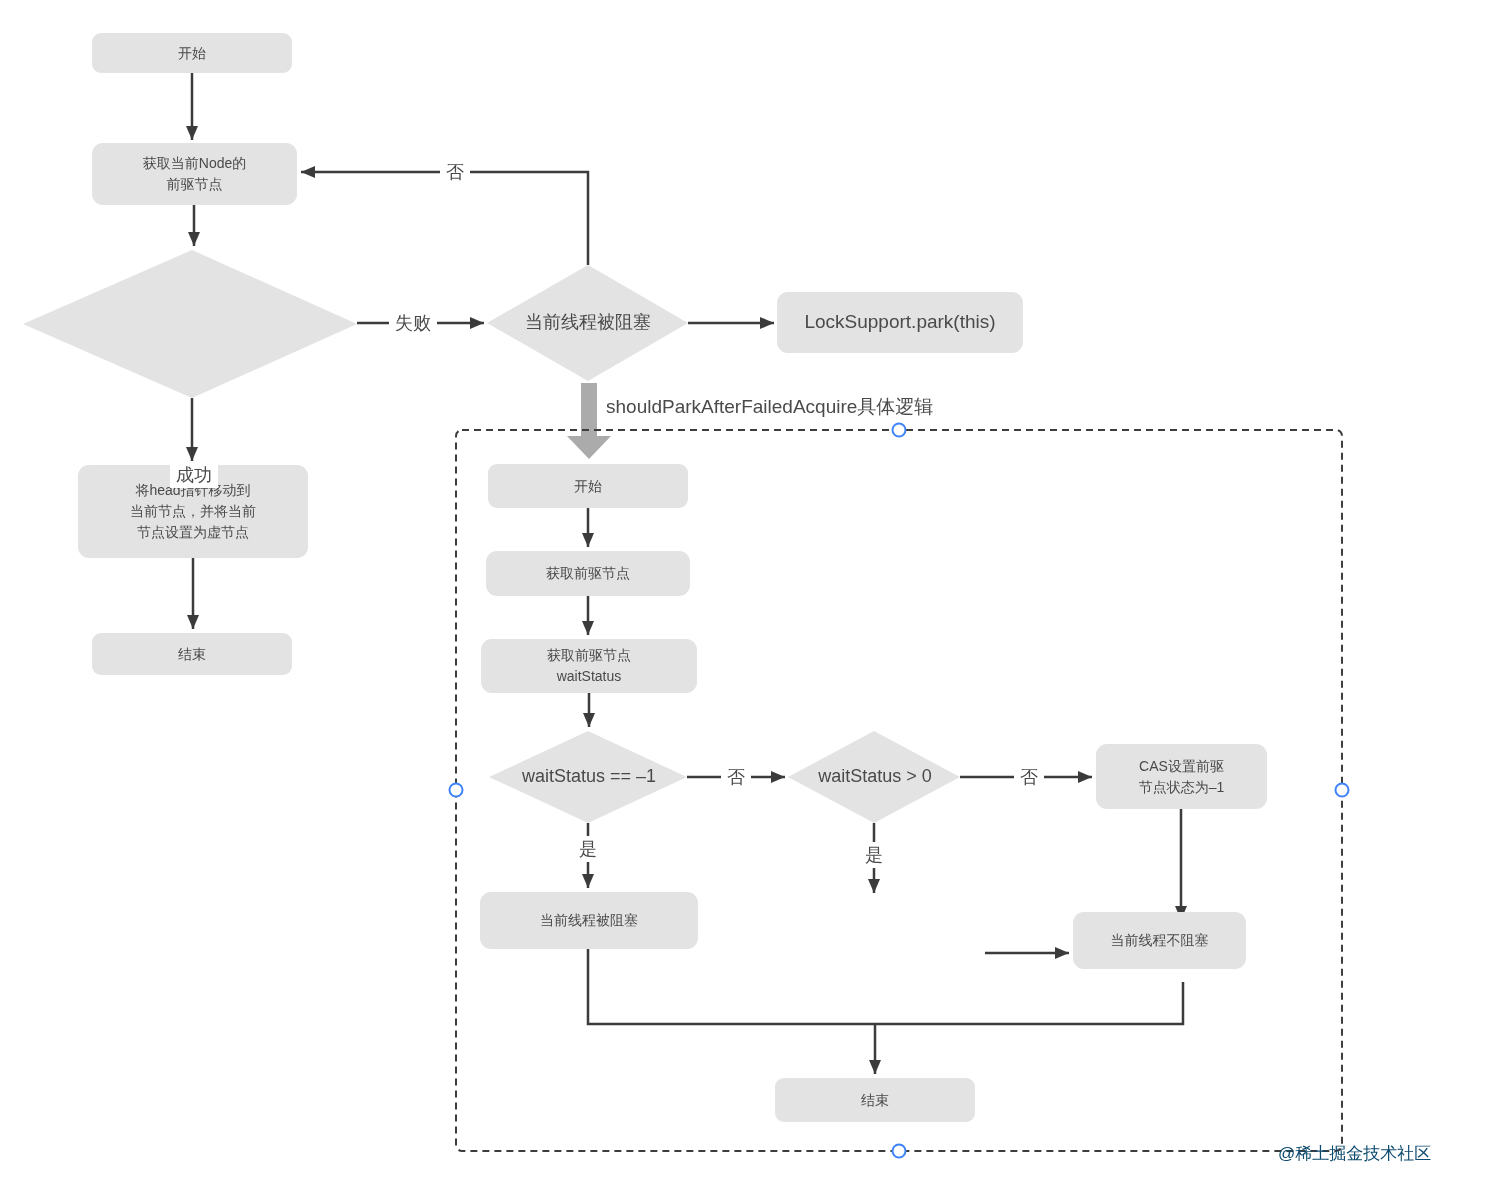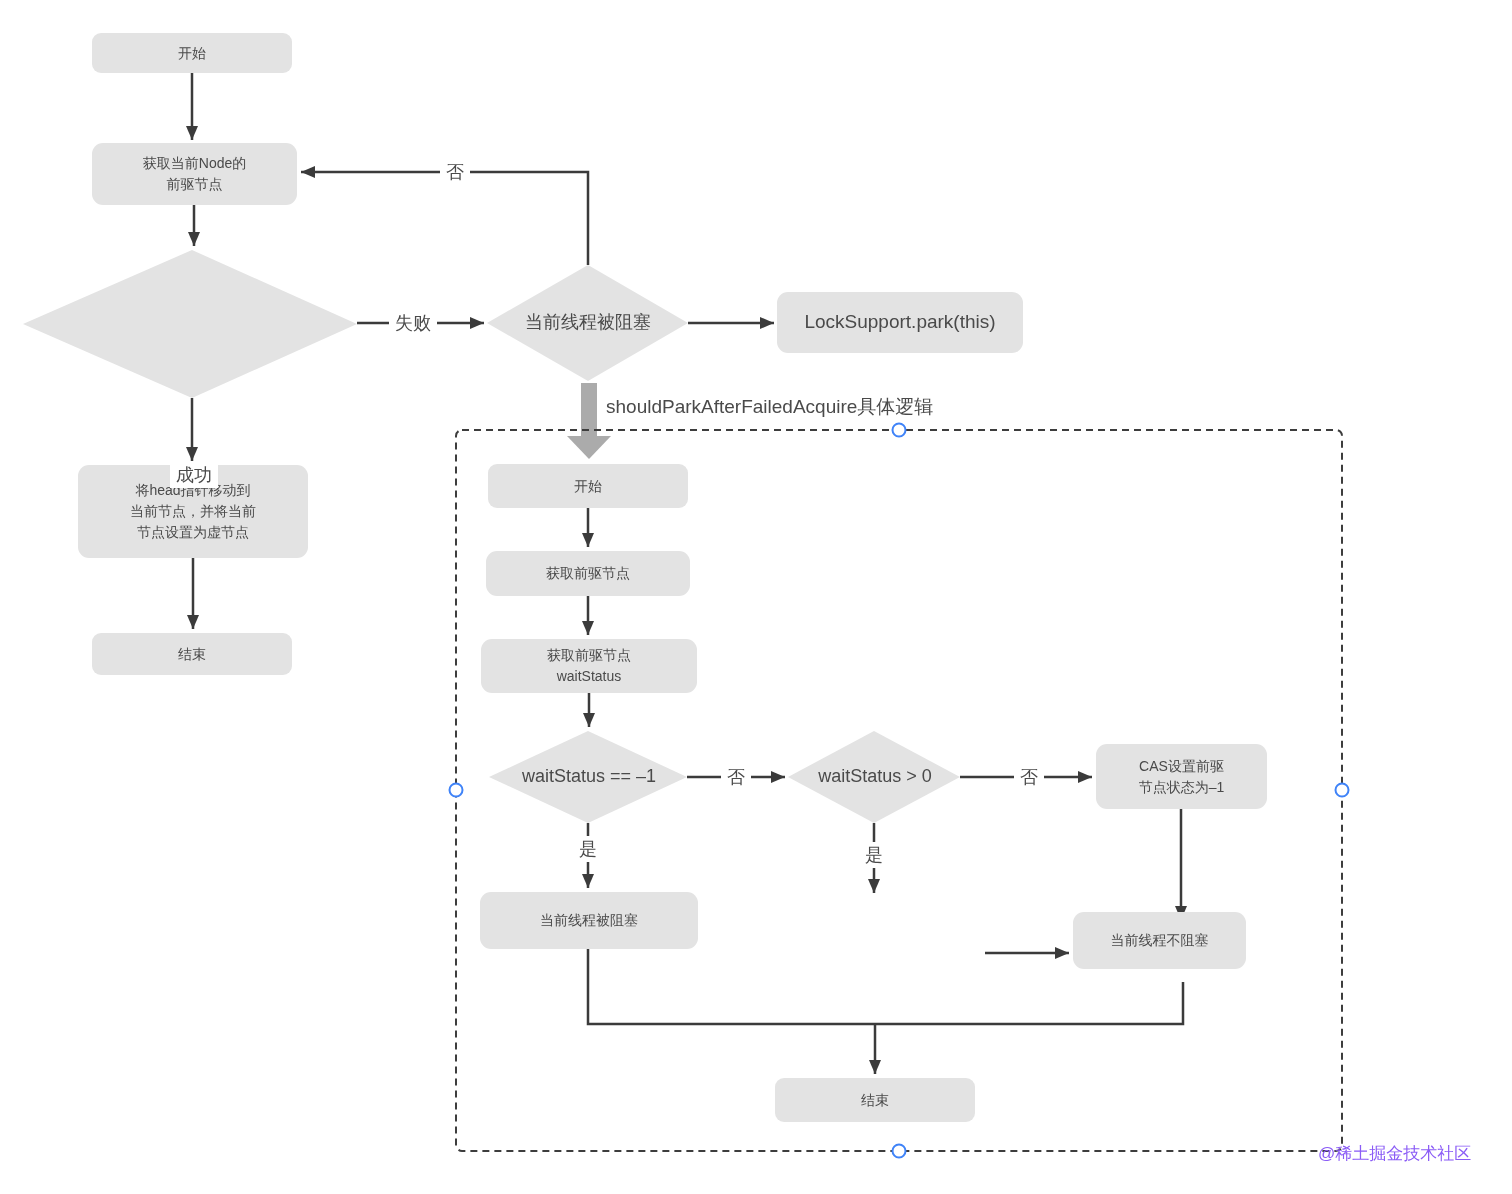--- a/index.html
+++ b/index.html
@@ -59,24 +59,24 @@
   }
   .annotation {
     position: absolute;
     left: 606px;
     top: 394px;
     font-size: 19px;
     color: #4a4a4a;
   }
   .watermark {
     position: absolute;
-    left: 1318px;
+    left: 1278px;
     top: 1142px;
     font-size: 17px;
-    color: #8b5cf6;
+    color: #0c4a6e;
   }
 </style>
 </head>
 <body>
 
 <div class="canvas">
 
   <svg class="wire-layer" viewBox="0 0 1512 1194">
     <defs>
       <marker id="ah" markerUnits="userSpaceOnUse" markerWidth="16" markerHeight="14" refX="15" refY="7" orient="auto">

